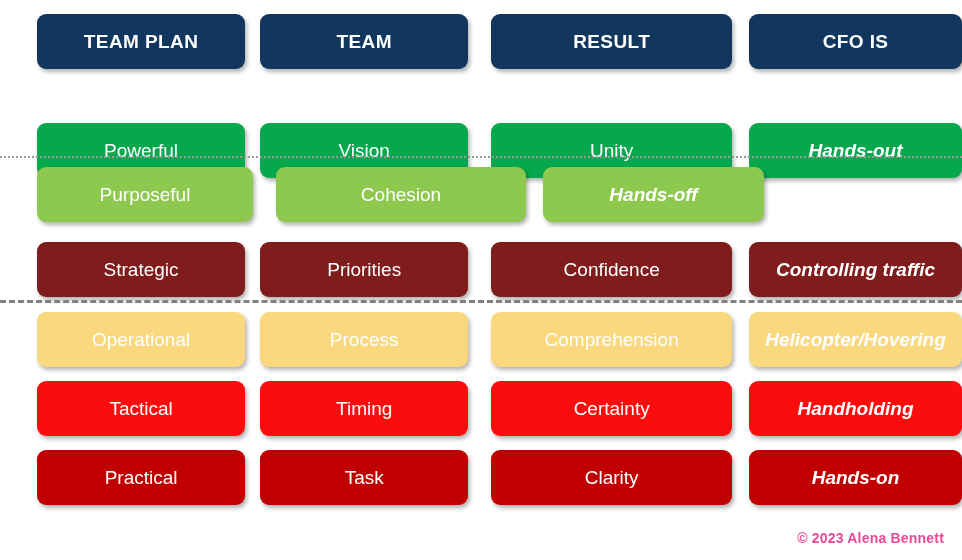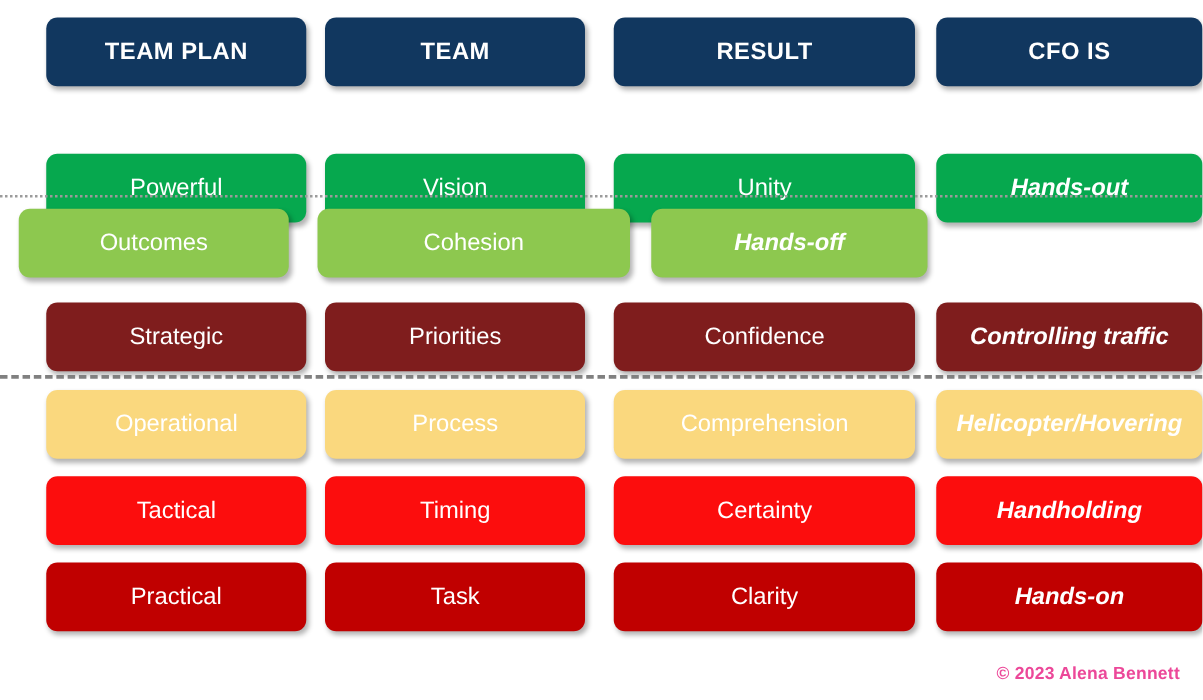--- a/index.html
+++ b/index.html
@@ -146,22 +146,22 @@
         <span>Unity</span>
       </div>
       <div class="cell cell-w-3 col-3 c-green">
         <span class="ital">Hands-out</span>
       </div>
     </div>
 
     <div class="sep sep-dotted" style="top:156px;"></div>
 
     <div class="row row-body" style="top:167px;">
-      <div class="cell cell-w col-1 c-ltgreen">
-        <span>Outcomes</span>
+      <div class="cell cell-w col-0 c-ltgreen">
+        <span>Purposeful</span>
       </div>
       <div class="cell cell-w-2 col-2 c-ltgreen">
         <span>Cohesion</span>
       </div>
       <div class="cell cell-w-3 col-3 c-ltgreen">
         <span class="ital">Hands-off</span>
       </div>
     </div>
 
     <div class="row row-body" style="top:242px;">

